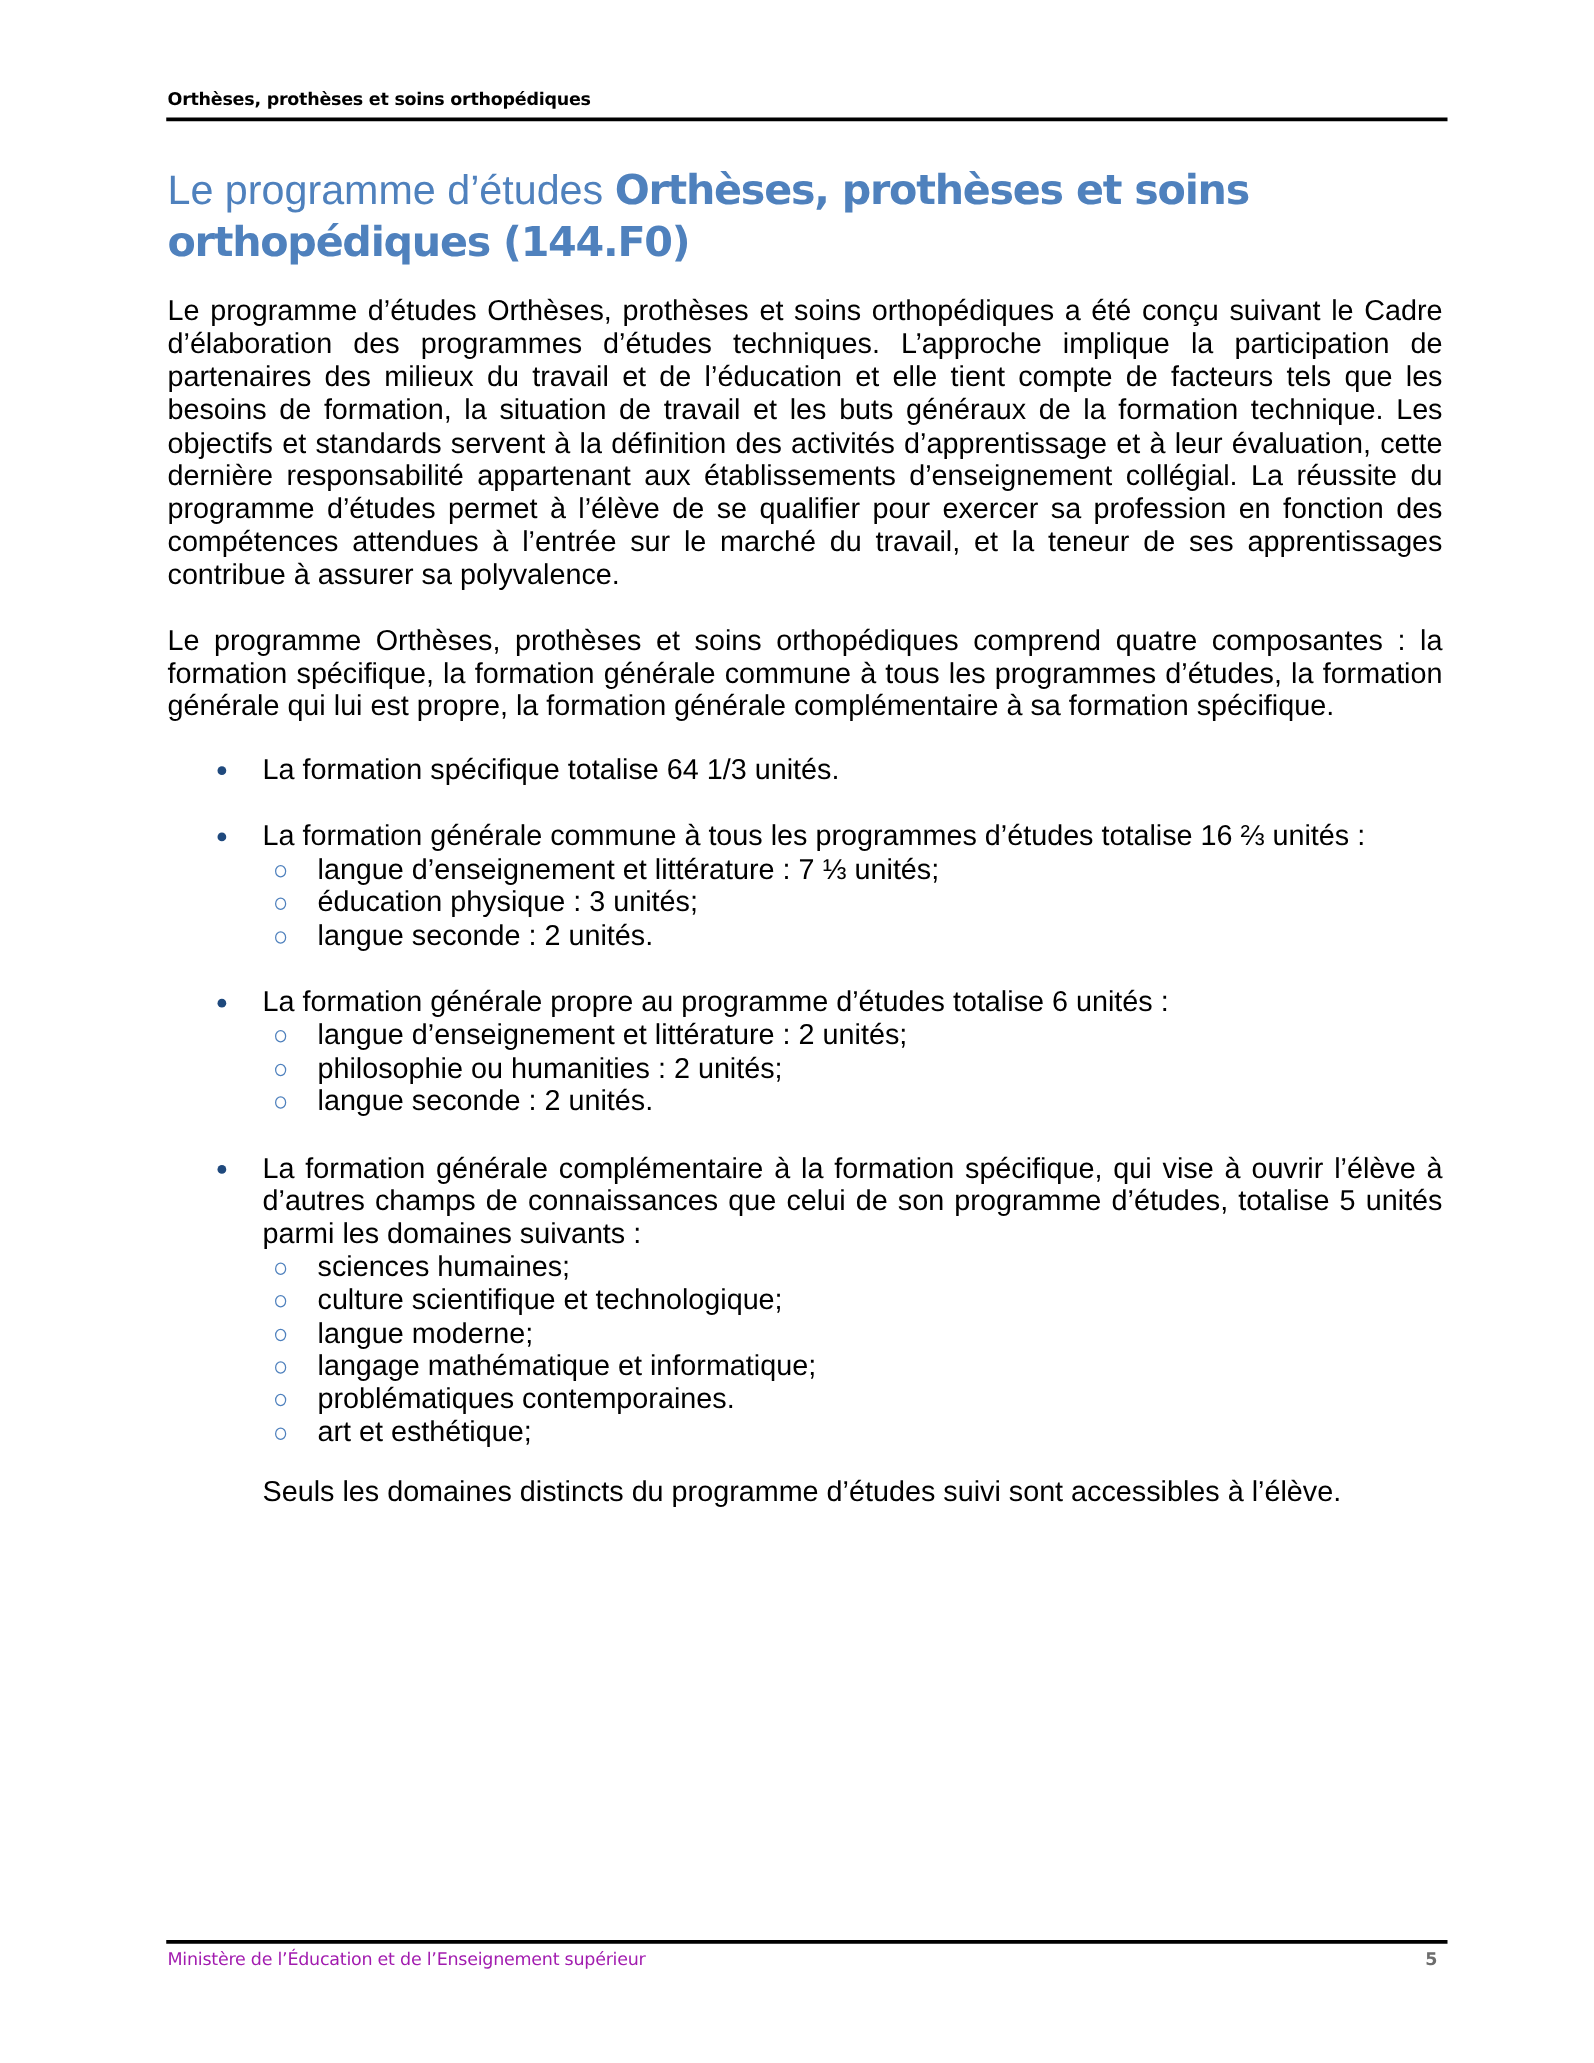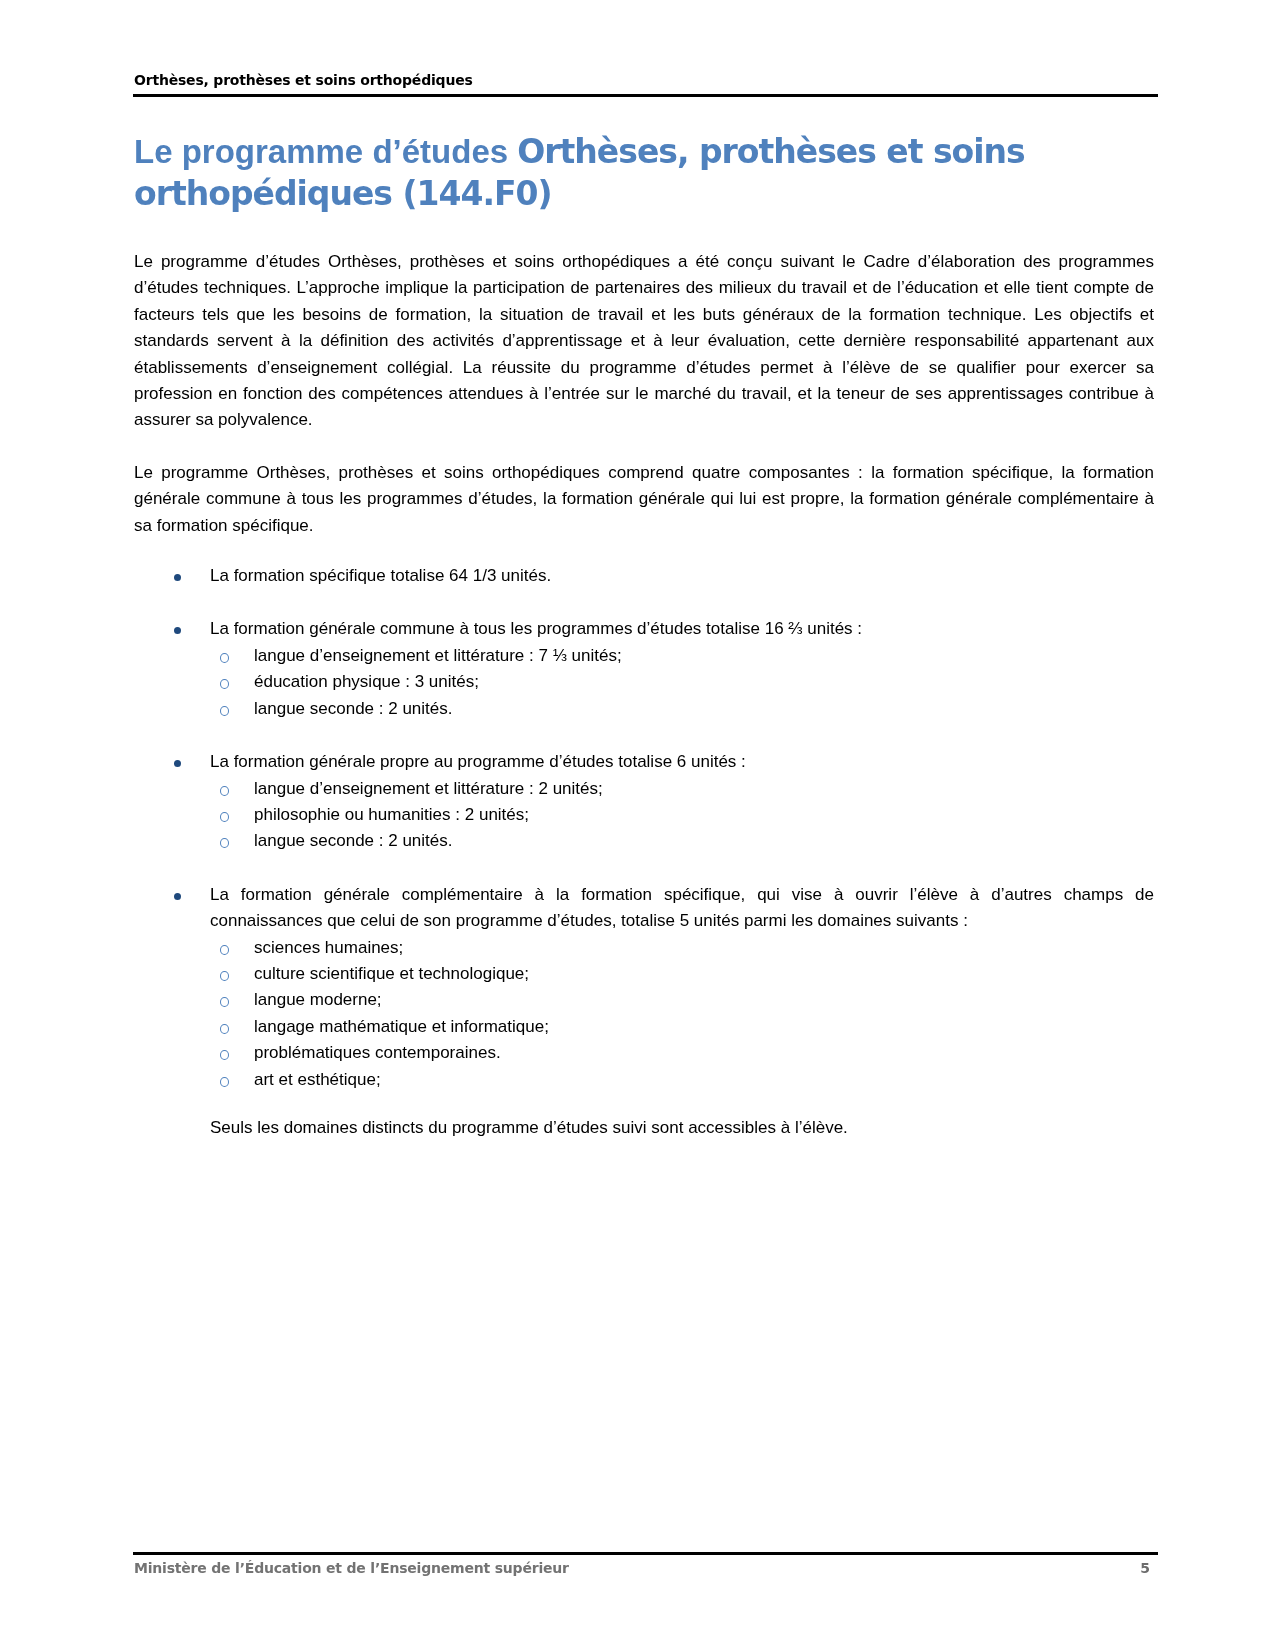--- a/index.html
+++ b/index.html
@@ -1,34 +1,34 @@
 <!DOCTYPE html>
 <html><head>
   <meta charset="utf-8">
   <style>
     html, body { margin: 0; padding: 0; background: #ffffff; }
     body { width: 1275px; height: 1650px; position: relative; overflow: hidden; font-family: "Liberation Sans", sans-serif; color: #000; }
     .page { position: absolute; left: 0; top: 0; width: 1275px; height: 1650px; }
     .running-head { position: absolute; left: 134px; top: 72px; font-family: "DejaVu Sans", sans-serif; font-weight: bold; font-size: 14px; color: #000000; letter-spacing: -0.2px; }
     .head-rule { position: absolute; left: 133px; top: 94px; width: 1025px; height: 3px; background: #000; }
     .title { position: absolute; left: 134px; top: 131px; width: 1020px; font-family: "Liberation Sans", sans-serif; font-weight: bold; font-size: 33px; line-height: 42px; color: #4f81bd; }
-    .title .lead { font-weight: bold; }
+    .title .lead { font-weight: normal; }
     .title .emph { font-family: "DejaVu Sans", sans-serif; letter-spacing: -1px; }
-    .body { position: absolute; left: 134px; top: 249px; width: 1020px; font-size: 17px; line-height: 26.4px; }
+    .body { position: absolute; left: 134px; top: 235px; width: 1020px; font-size: 23px; line-height: 26.4px; }
     .para { text-align: justify; margin: 0; }
     .para + .para { margin-top: 26px; }
     ul.main { list-style: none; margin: 24px 0 0 0; padding: 0; }
     ul.main > li { position: relative; padding-left: 76px; margin-bottom: 27px; text-align: justify; }
     ul.main > li > .bullet { position: absolute; left: 40px; top: 11px; width: 7px; height: 7px; border-radius: 50%; background: #1f497d; }
     ul.sub { list-style: none; margin: 0; padding: 0; }
     ul.sub > li { position: relative; padding-left: 44px; margin-left: 0; }
     ul.sub > li > .circle { position: absolute; left: 10px; top: 10px; width: 9px; height: 10px; border: 1.3px solid #4f81bd; border-radius: 50%; box-sizing: border-box; }
     .closing { margin-top: 22px; padding-left: 76px; }
     .foot-rule { position: absolute; left: 133px; top: 1552px; width: 1025px; height: 3px; background: #000; }
-    .footer-left { position: absolute; left: 134px; top: 1560px; font-family: "DejaVu Sans", sans-serif; font-weight: bold; font-size: 14px; color: #737373; letter-spacing: -0.2px; }
+    .footer-left { position: absolute; left: 134px; top: 1560px; font-family: "DejaVu Sans", sans-serif; font-weight: normal; font-size: 14px; color: #a21caf; letter-spacing: -0.2px; }
     .footer-right { position: absolute; right: 125px; top: 1560px; font-family: "DejaVu Sans", sans-serif; font-weight: bold; font-size: 14px; color: #6d6d6d; }
   </style>
 </head>
 <body>
 
 <div class="page">
   <div class="running-head">Orthèses, prothèses et soins orthopédiques</div>
   <div class="head-rule"></div>
 
   <h1 class="title" style="margin:0;">

